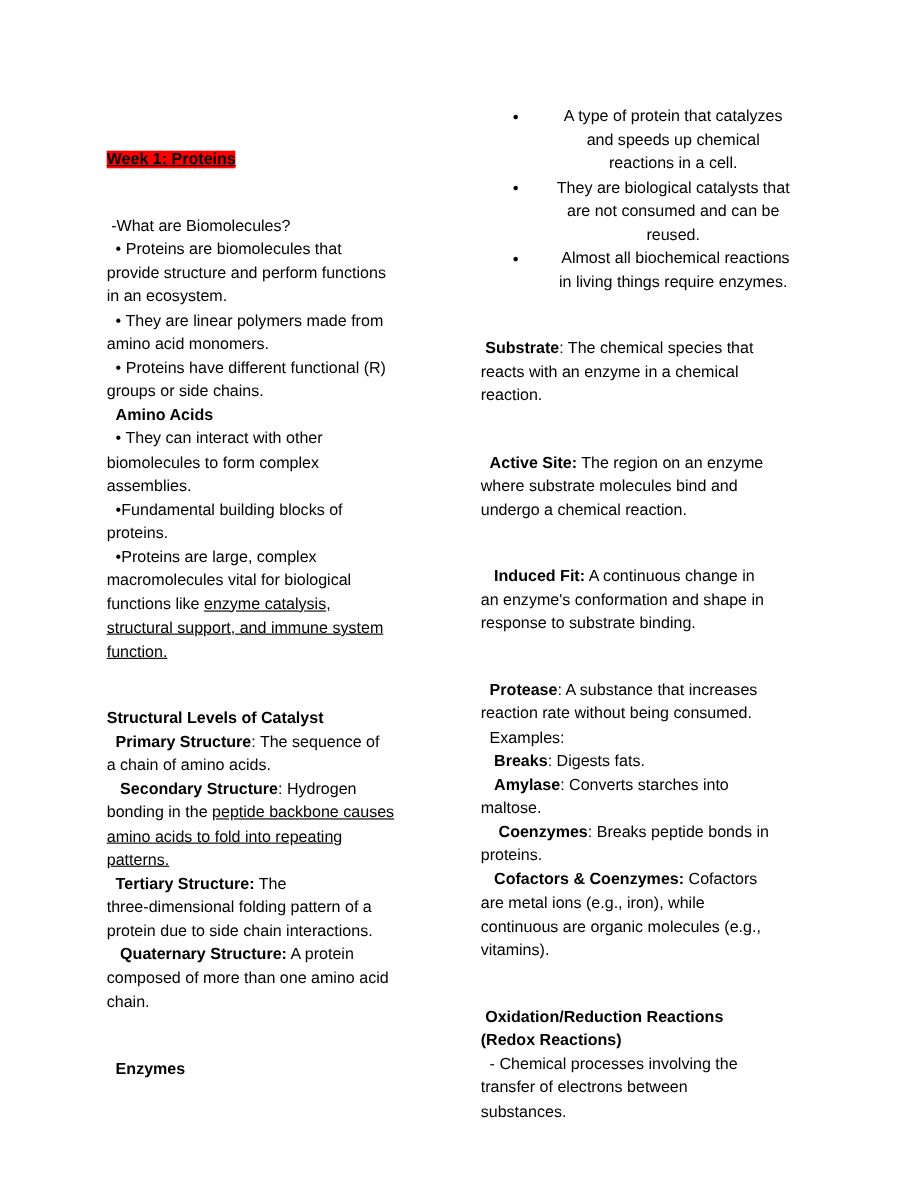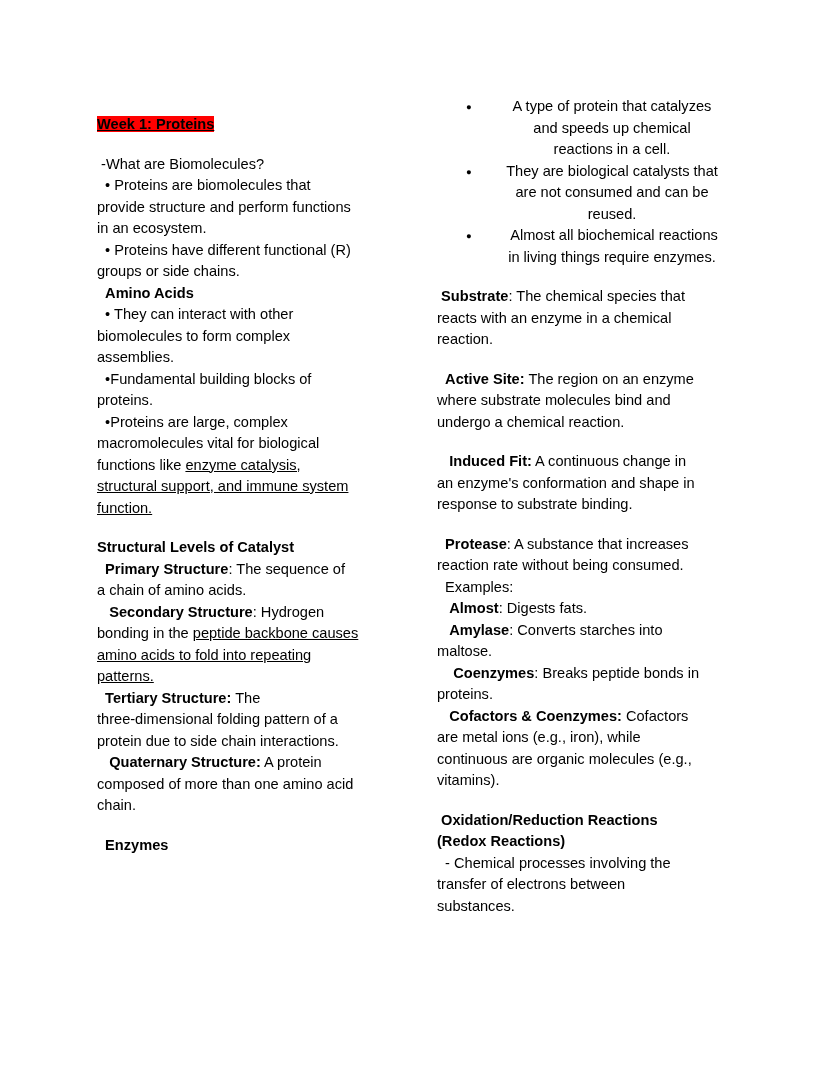--- a/index.html
+++ b/index.html
@@ -26,21 +26,21 @@
     width: 300px;
     flex: 0 0 300px;
     font-size: 14.6px;
     line-height: 21.5px;
     color: #000000;
   }
   .para {
     white-space: pre-wrap;
     word-wrap: break-word;
   }
-  .space-before { margin-top: 18px; }
+  .space-before { margin-top: 39px; }
   .seg-b { font-weight: bold; }
   .seg-u { text-decoration: underline; }
   .seg-hl { background: #ff0000; }
   .bullet-list { }
   .bullet-item {
     display: flex;
     align-items: flex-start;
     padding-left: 29px;
   }
   .bullet-dot {
@@ -60,20 +60,22 @@
 <body>
 
 <div class="page">
   <div class="columns">
     <div class="col">
         <div class="para space-before"><span class="seg-b seg-u seg-hl">Week 1: Proteins</span></div>
         <div class="para space-before"><span> -What are Biomolecules?</span></div>
         <div class="para"><span>  • Proteins are biomolecules that
 provide structure and perform functions
 in an ecosystem.</span></div>
+        <div class="para"><span>  • They are linear polymers made from
+amino acid monomers.</span></div>
         <div class="para"><span>  • Proteins have different functional (R)
 groups or side chains.</span></div>
         <div class="para"><span class="seg-b">  Amino Acids</span></div>
         <div class="para"><span>  • They can interact with other
 biomolecules to form complex
 assemblies.</span></div>
         <div class="para"><span>  •Fundamental building blocks of
 proteins.</span></div>
         <div class="para"><span>  •Proteins are large, complex
 macromolecules vital for biological
@@ -120,21 +122,21 @@
 reaction.</span></div>
         <div class="para space-before"><span>  </span><span class="seg-b">Active Site:</span><span> The region on an enzyme
 where substrate molecules bind and
 undergo a chemical reaction.</span></div>
         <div class="para space-before"><span>   </span><span class="seg-b">Induced Fit:</span><span> A continuous change in
 an enzyme's conformation and shape in
 response to substrate binding.</span></div>
         <div class="para space-before"><span>  </span><span class="seg-b">Protease</span><span>: A substance that increases
 reaction rate without being consumed.</span></div>
         <div class="para"><span>  Examples:</span></div>
-        <div class="para"><span>   </span><span class="seg-b">Almost</span><span>: Digests fats.</span></div>
+        <div class="para"><span>   </span><span class="seg-b">Breaks</span><span>: Digests fats.</span></div>
         <div class="para"><span>   </span><span class="seg-b">Amylase</span><span>: Converts starches into
 maltose.</span></div>
         <div class="para"><span>    </span><span class="seg-b">Coenzymes</span><span>: Breaks peptide bonds in
 proteins.</span></div>
         <div class="para"><span>   </span><span class="seg-b">Cofactors &amp; Coenzymes:</span><span> Cofactors
 are metal ions (e.g., iron), while
 continuous are organic molecules (e.g.,
 vitamins).</span></div>
         <div class="para space-before"><span class="seg-b"> Oxidation/Reduction Reactions
 (Redox Reactions)</span></div>

